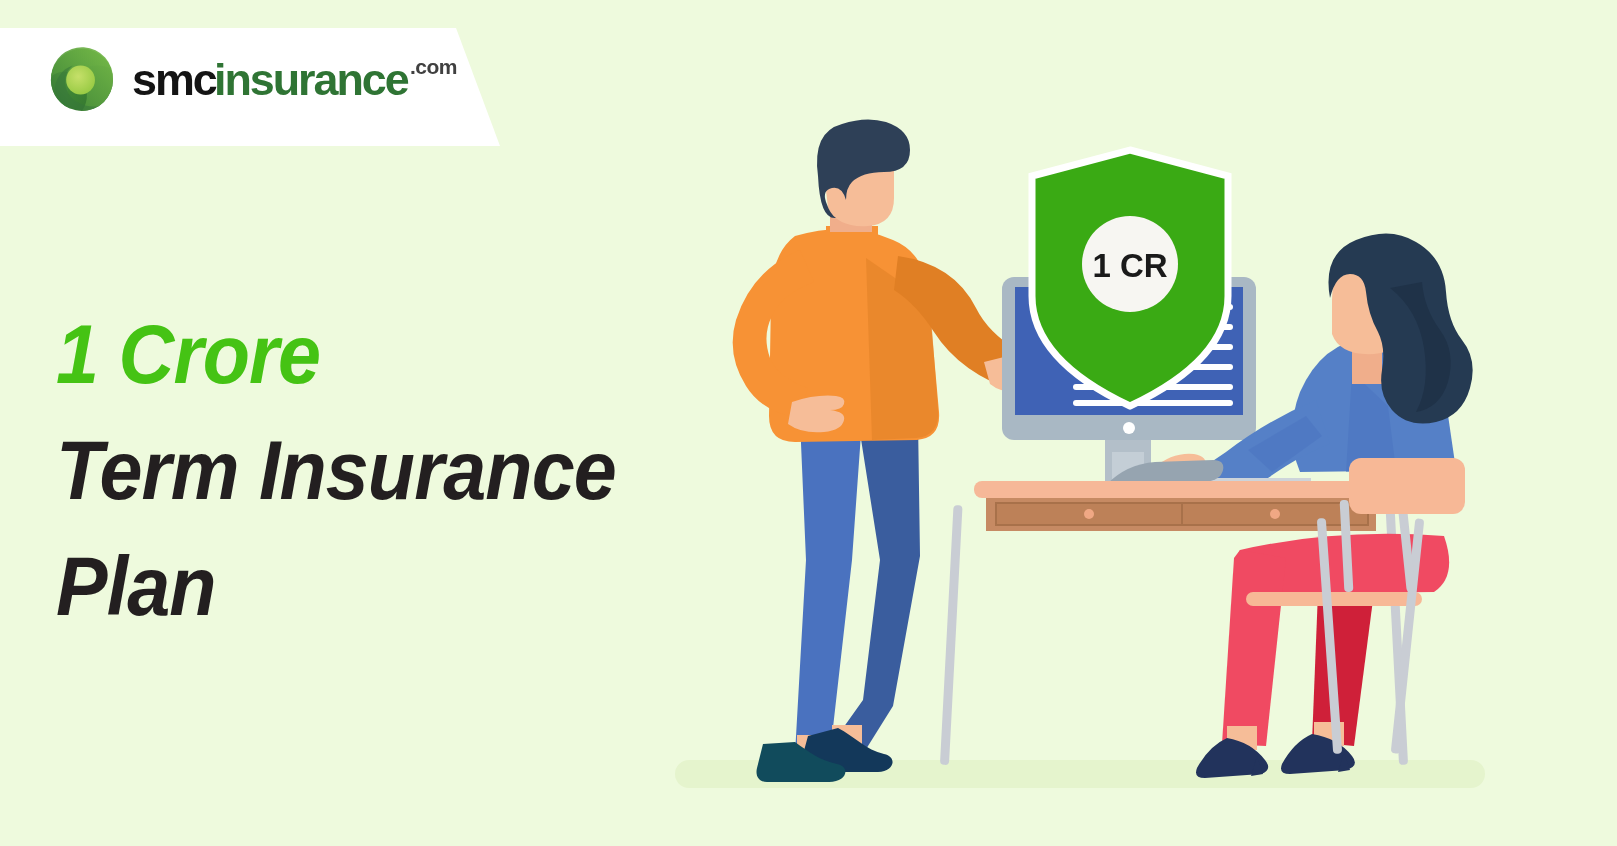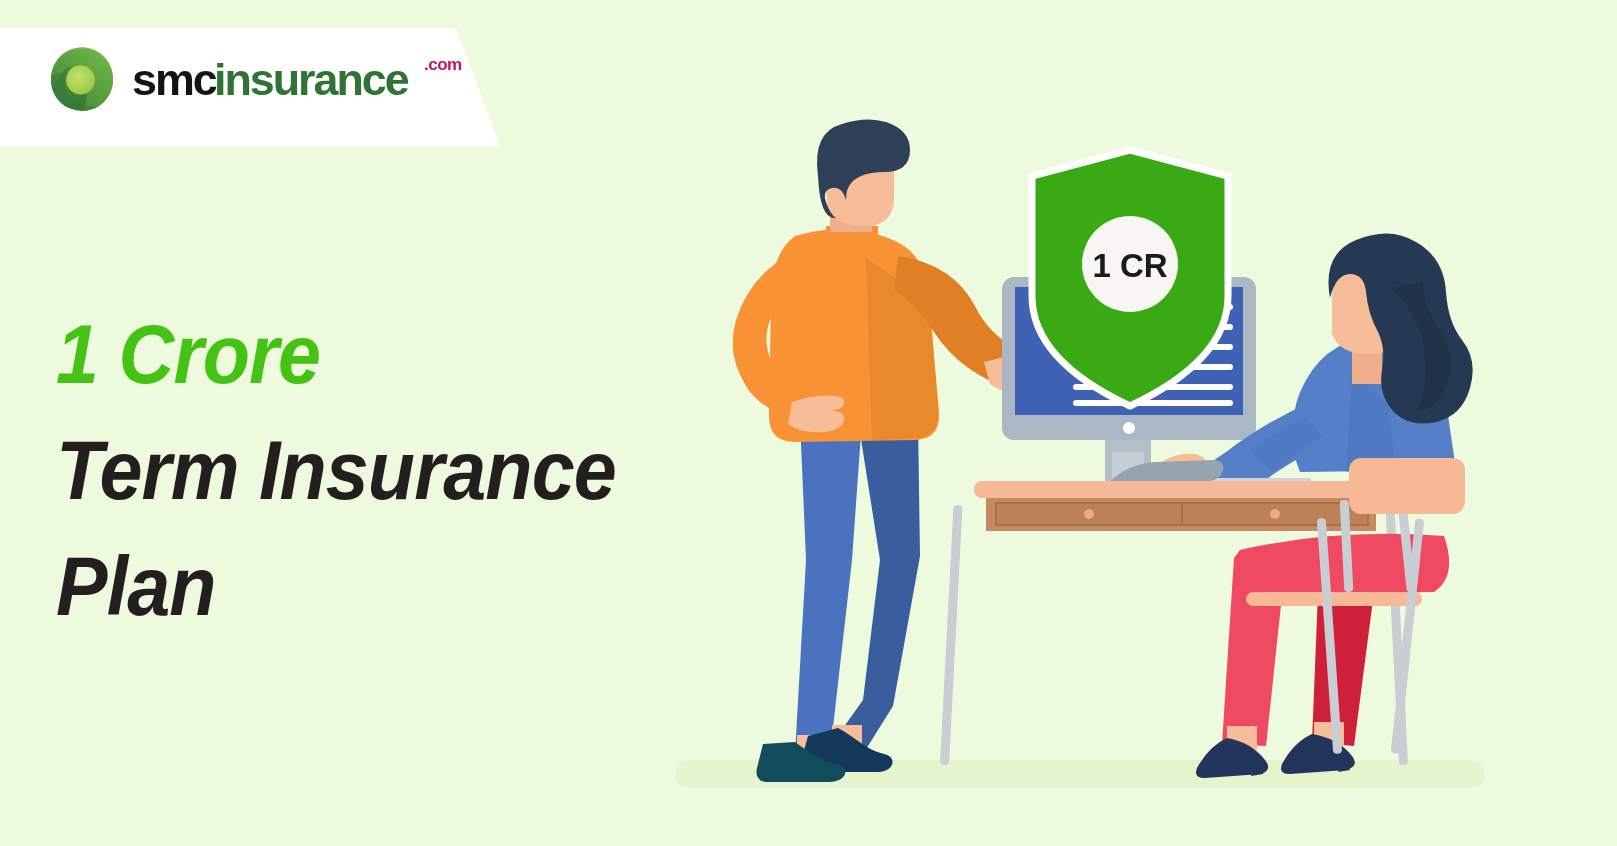--- a/index.html
+++ b/index.html
@@ -36,22 +36,22 @@
     transform:scaleX(1.02);transform-origin:left;
   }
   #logo-line2{display:flex;align-items:flex-start;}
   #logo-insurance{
     font-size:44px;font-weight:700;color:#2f7434;
     letter-spacing:-2.0px;
     font-family:"Liberation Sans",sans-serif;
     transform:scaleX(1.02);transform-origin:left;
   }
   #logo-com{
-    font-size:17px;font-weight:700;color:#be185d;
-    letter-spacing:-0.5px;margin-left:20px;
+    font-size:21px;font-weight:700;color:#404040;
+    letter-spacing:-0.5px;margin-left:6px;
     position:relative;top:-2px;
     font-family:"Liberation Sans",sans-serif;
   }
 
   
   #headline{
     position:absolute;left:56px;top:296px;
     width:700px;
     font-style:italic;
   }

